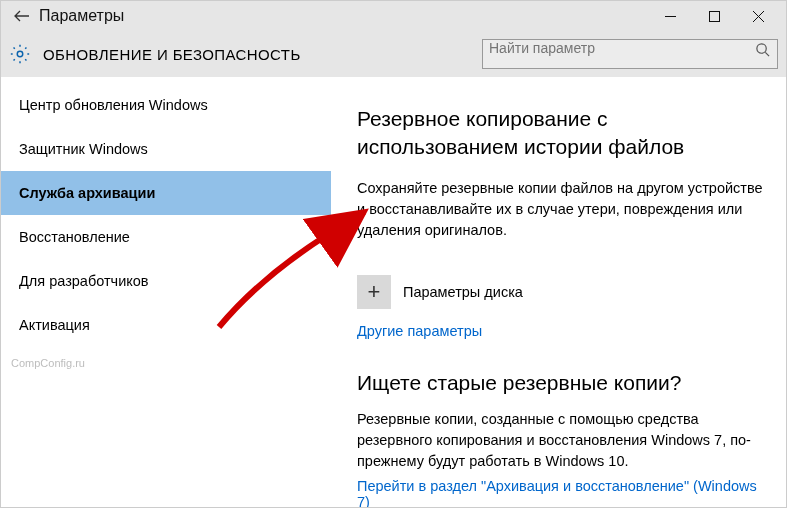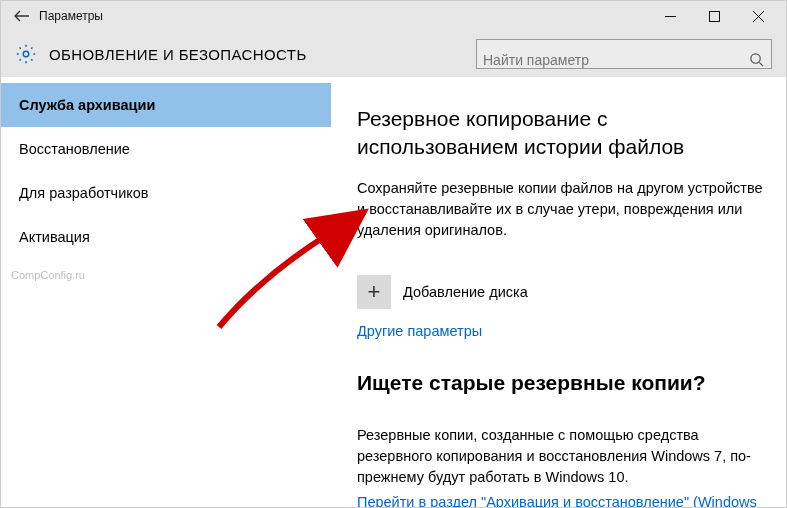--- a/index.html
+++ b/index.html
@@ -25,40 +25,40 @@
     width: 30px;
     height: 30px;
     display: flex;
     align-items: center;
     justify-content: center;
     font-size: 16px;
     color: #555;
     cursor: default;
   }
   .tb-title {
-    font-size: 12px;
+    font-size: 16px;
     color: #111;
     margin-left: 2px;
   }
   .tb-spacer { flex: 1; }
   .tb-btn {
     width: 44px;
     height: 30px;
     display: flex;
     align-items: center;
     justify-content: center;
     cursor: default;
   }
   .tb-btn svg { stroke: #111; fill: none; }
   .headerbar {
     height: 46px;
     background: #e6e6e6;
     display: flex;
     align-items: center;
-    padding: 0 14px;
+    padding: 0 8px;
   }
   .gear {
     width: 22px;
     height: 22px;
     display: flex;
     align-items: center;
     justify-content: center;
     margin-right: 12px;
   }
   .page-title {
@@ -66,21 +66,21 @@
     font-size: 15px;
     letter-spacing: 0.4px;
   }
   .header-spacer { flex: 1; }
   .search-wrap {
     width: 296px;
     height: 30px;
     border: 1px solid #999;
     background: #ececec;
     display: flex;
-    align-items: flex-end;
+    align-items: flex-start;
     padding: 0 6px;
     gap: 27px;
   }
   .search-wrap input {
     flex: 1;
     border: none;
     background: transparent;
     outline: none;
     font-size: 14px;
     color: #555;
@@ -159,23 +159,23 @@
     font-size: 14.5px;
   }
   .link {
     color: #0066cc;
     font-size: 14.5px;
     cursor: default;
     display: inline-block;
   }
   .h2b {
     font-size: 21px;
-    font-weight: 700;
+    font-weight: 400;
     margin-top: 32px;
-    margin-bottom: 30px;
+    margin-bottom: 14px;
   }
   .arrow-overlay {
     position: absolute;
     left: 208px;
     top: 196px;
     pointer-events: none;
   }
 </style>
 </head>
 <body>
@@ -220,20 +220,26 @@
       <svg width="15" height="15" viewBox="0 0 16 16" fill="none" stroke="#555" stroke-width="1.3">
         <circle cx="7" cy="7" r="5"></circle>
           <path d="M11 11l4 4"></path>
       </svg>
     </div>
   </div>
 </div>
 
 <div class="body">
   <div class="sidebar">
+    <div class="side-item">
+        <span>Центр обновления Windows</span>
+      </div>
+    <div class="side-item">
+        <span>Защитник Windows</span>
+      </div>
     <div class="side-item selected">
         <span>Служба архивации</span>
       </div>
     <div class="side-item">
         <span>Восстановление</span>
       </div>
     <div class="side-item">
         <span>Для разработчиков</span>
       </div>
     <div class="side-item">
@@ -242,21 +248,21 @@
     <div class="watermark">CompConfig.ru</div>
   </div>
 
   <div class="content">
     <div class="h2">Резервное копирование с использованием истории файлов</div>
     <div class="para">Сохраняйте резервные копии файлов на другом устройстве и восстанавливайте их в случае утери, повреждения или удаления оригиналов.</div>
     <div class="add-row">
       <div class="add-btn">
         <span>+</span>
       </div>
-      <div class="add-label">Добавление диска</div>
+      <div class="add-label">Параметры диска</div>
     </div>
     <span class="link">Другие параметры</span>
 
     <div class="h2b">Ищете старые резервные копии?</div>
     <div class="para" style="margin-bottom:6px">Резервные копии, созданные с помощью средства резервного копирования и восстановления Windows 7, по-прежнему будут работать в Windows 10.</div>
     <span class="link">Перейти в раздел "Архивация и восстановление" (Windows 7)</span>
   </div>
 </div>
 
 <svg class="arrow-overlay" width="180" height="140">

